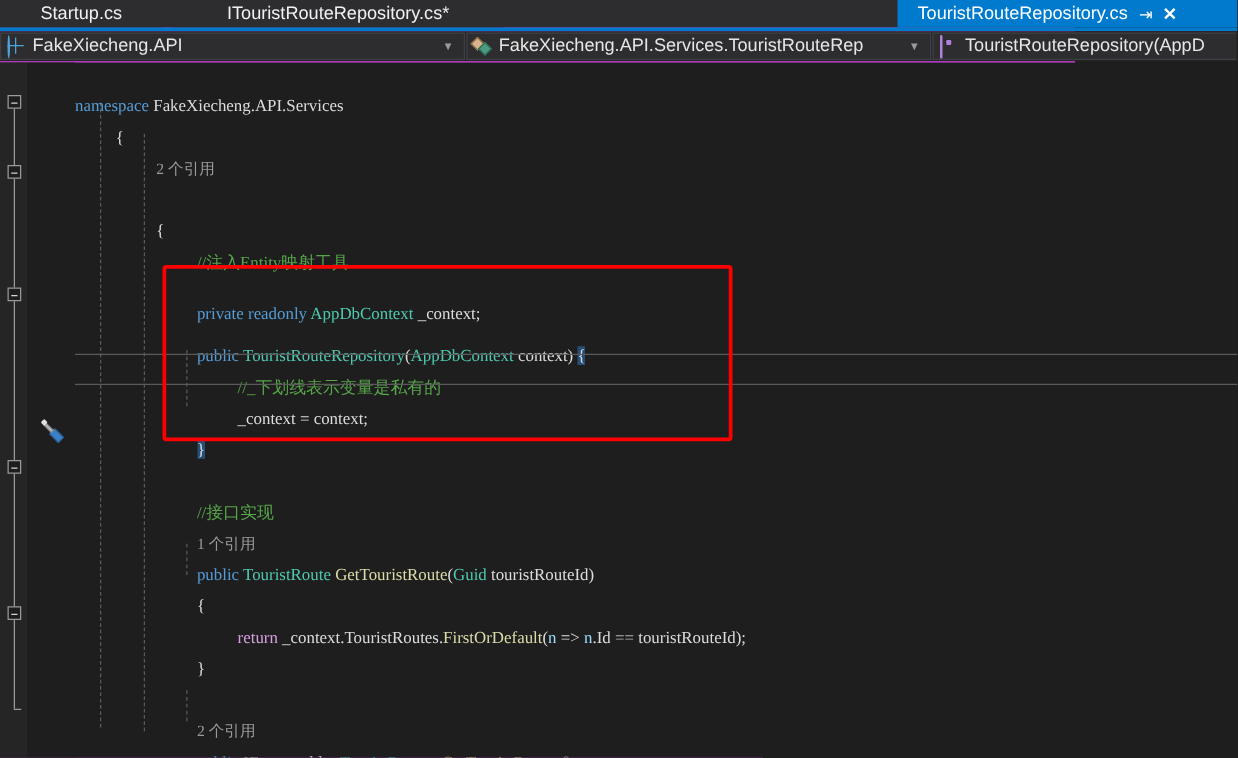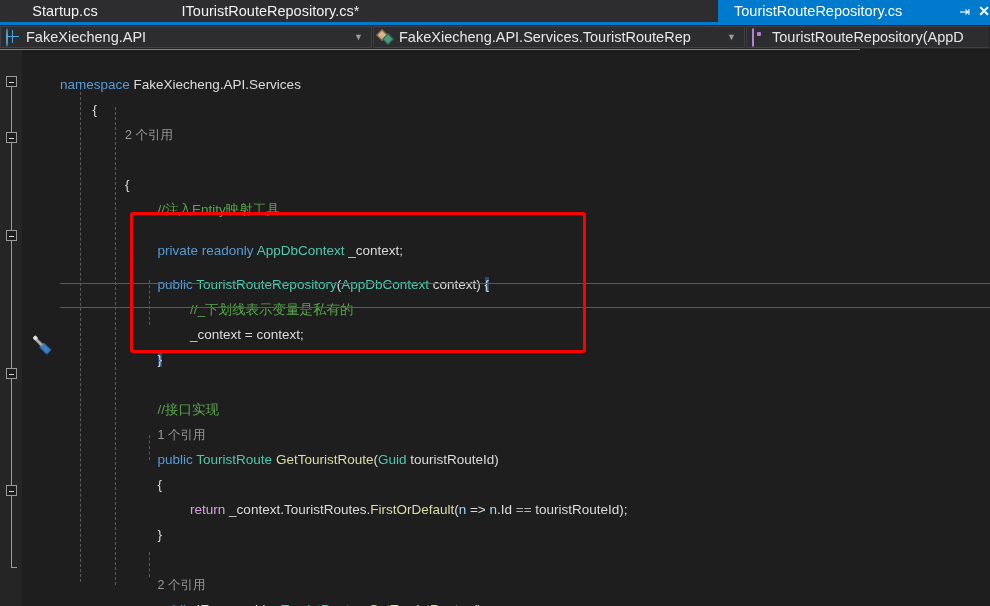--- a/index.html
+++ b/index.html
@@ -2,39 +2,38 @@
 <html><head>
 <meta charset="utf-8">
 <style>
   * { box-sizing: border-box; margin: 0; padding: 0; }
   html, body {
     width: 990px; height: 606px;
     background: #1E1E1E;
     font-family: "Liberation Sans", sans-serif;
     overflow: hidden;
   }
-  #app { position: relative; width: 860px; height: 606px; background: #ec4899; }
+  #app { position: relative; width: 860px; height: 606px; background: #d946ef; }
 
   
   .tabstrip {
     position: absolute; top: 0; left: 0; width: 990px; height: 22px;
     background: #2D2D30;
   }
   .tab {
     position: absolute; top: 0; height: 22px;
     display: flex; align-items: center;
     font-size: 14.5px; color: #F1F1F1;
     white-space: nowrap;
     padding: 0 8px;
   }
   .tab.inactive { background: #2D2D30; }
   .tab.active {
     background: #007ACC; color: #FFFFFF;
     padding-right: 0;
-    justify-content: space-between;
   }
   .tab-label { line-height: 22px; }
   .tab-icons { display: flex; align-items: center; margin-left: 9px; gap: 8px; }
   .tab-ico { font-size: 12px; color: #FFFFFF; line-height: 1; }
   .tab-pin { font-size: 13px; }
   .tab-close { font-size: 14px; font-weight: 600; }
 
   .tabstrip-underline {
     position: absolute; left: 0; top: 22px; width: 990px; height: 3px;
     background: #007ACC;
@@ -128,21 +127,21 @@
     background:#C9C9C9; border:1px solid #8A8A8A;
   }
   .qa-tip {
     position:absolute; left:9.5px; top:0px; width:4px; height:4px;
     background:#E0E0E0; border-radius:1px;
   }
 
   
   .code {
     position: absolute; left: 60px; top: 0; width: 930px; height: 556px;
-    font-family: Liberation Sans, sans-serif;
+    font-family: Liberation Serif, serif;
     font-size: 13.5px;
   }
   .line {
     position: absolute; left: 0; height: 25px; line-height: 25px;
     white-space: pre; width: 930px;
   }
   .ref { color: #9A9A9A; font-size: 12.5px; }
 
   
   .kw  { color: #569CD6; }

